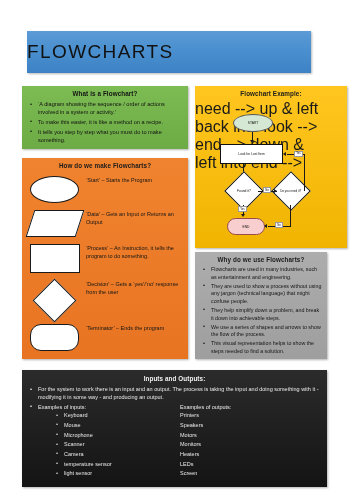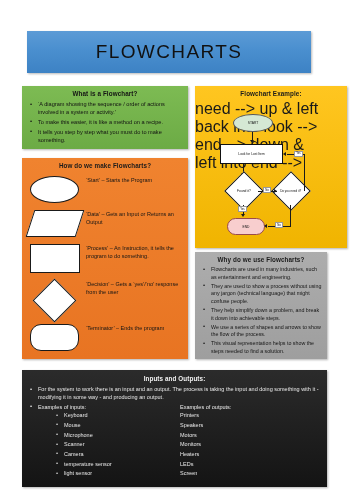--- a/index.html
+++ b/index.html
@@ -12,21 +12,21 @@
     font-family: "Liberation Sans", sans-serif;
     color: #1a1a1a;
     overflow: hidden;
   }
   .page { position: absolute; inset: 0; background:#fff; }
 
   
   .title-banner{
     position:absolute; left:27px; top:31px; width:284px; height:42px;
     background:linear-gradient(180deg,#5c9bd6 0%,#4a8fcf 45%,#3d82c4 100%);
-    display:flex; align-items:center; justify-content:center;
+    display:flex; align-items:center; 
     box-shadow:1px 1px 2px rgba(0,0,0,.28);
   }
   .title-banner .t{
     font-size:19px; letter-spacing:1.4px; color:#111; font-weight:400;
   }
 
   
   .panel{ position:absolute; box-shadow:1px 1px 2px rgba(0,0,0,.3); }
   .panel h3{
     margin:0; padding:4px 2px 3px; text-align:center;

